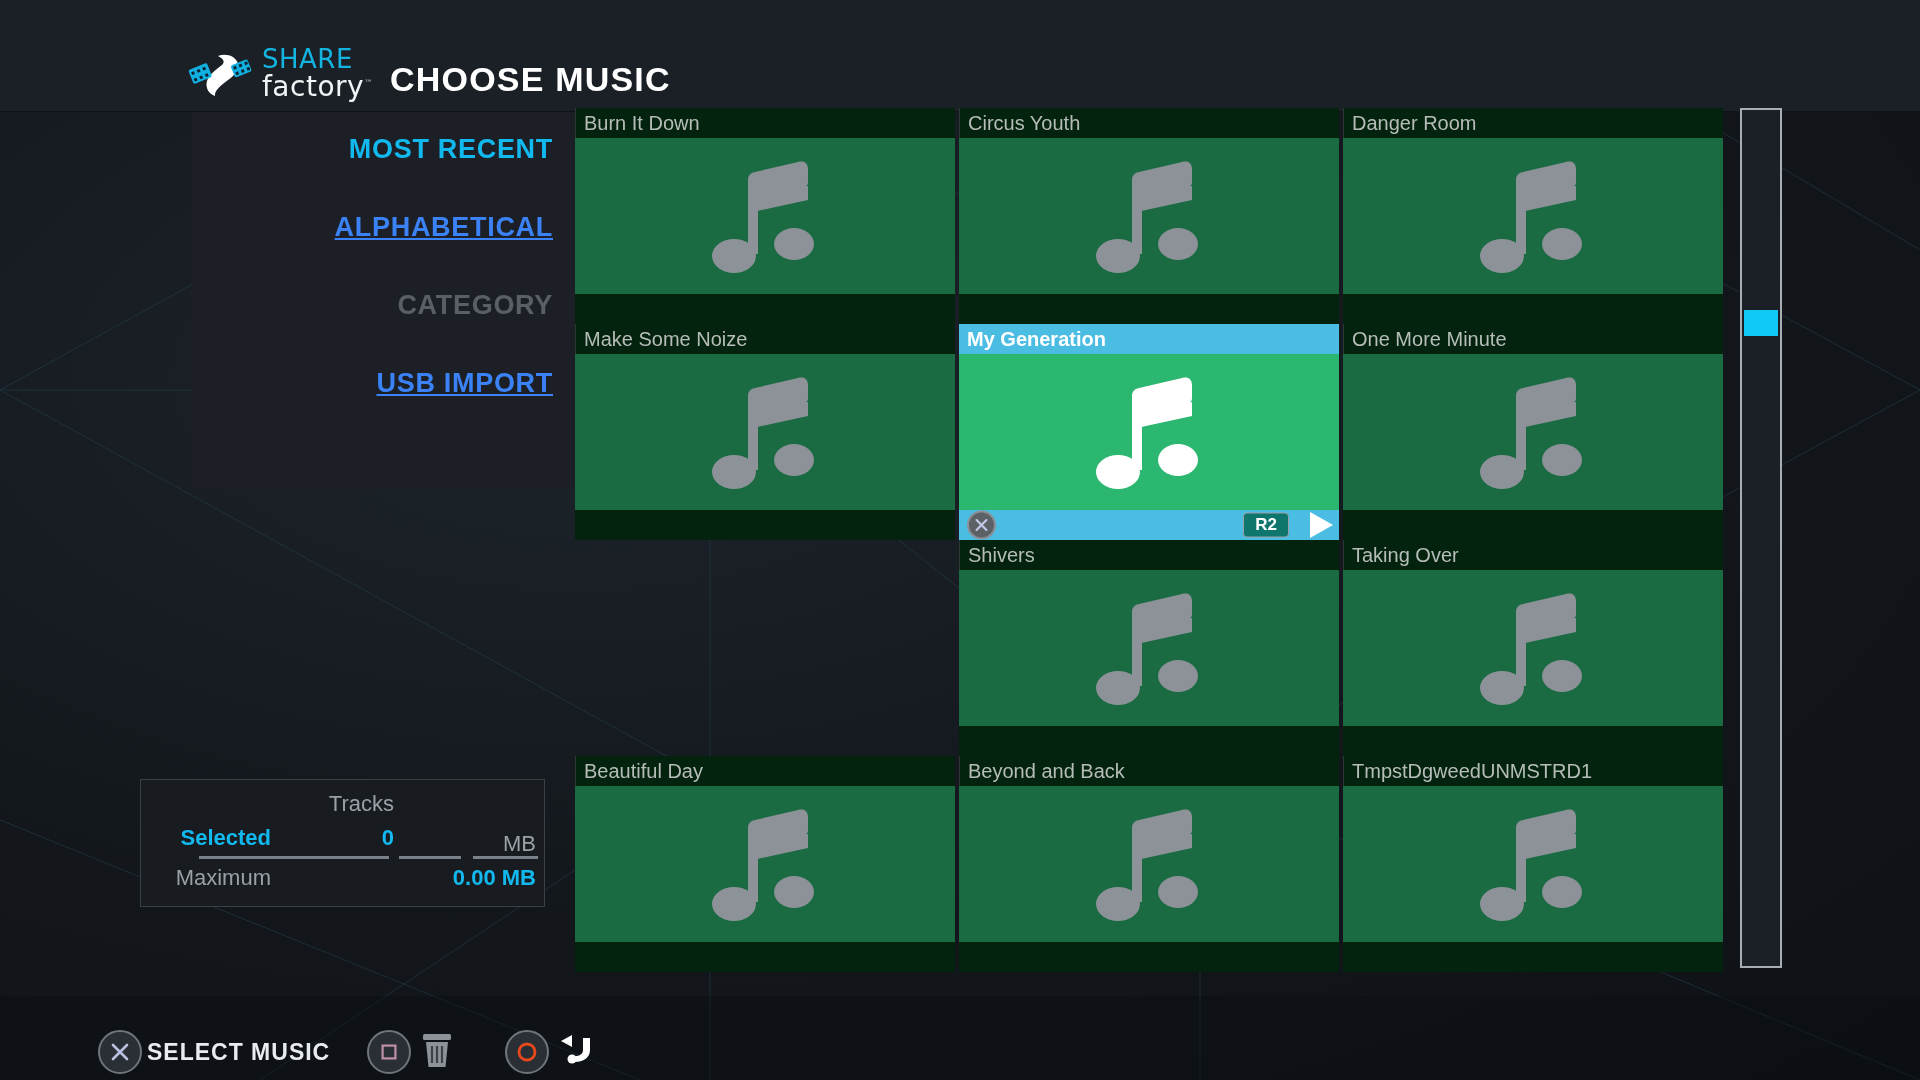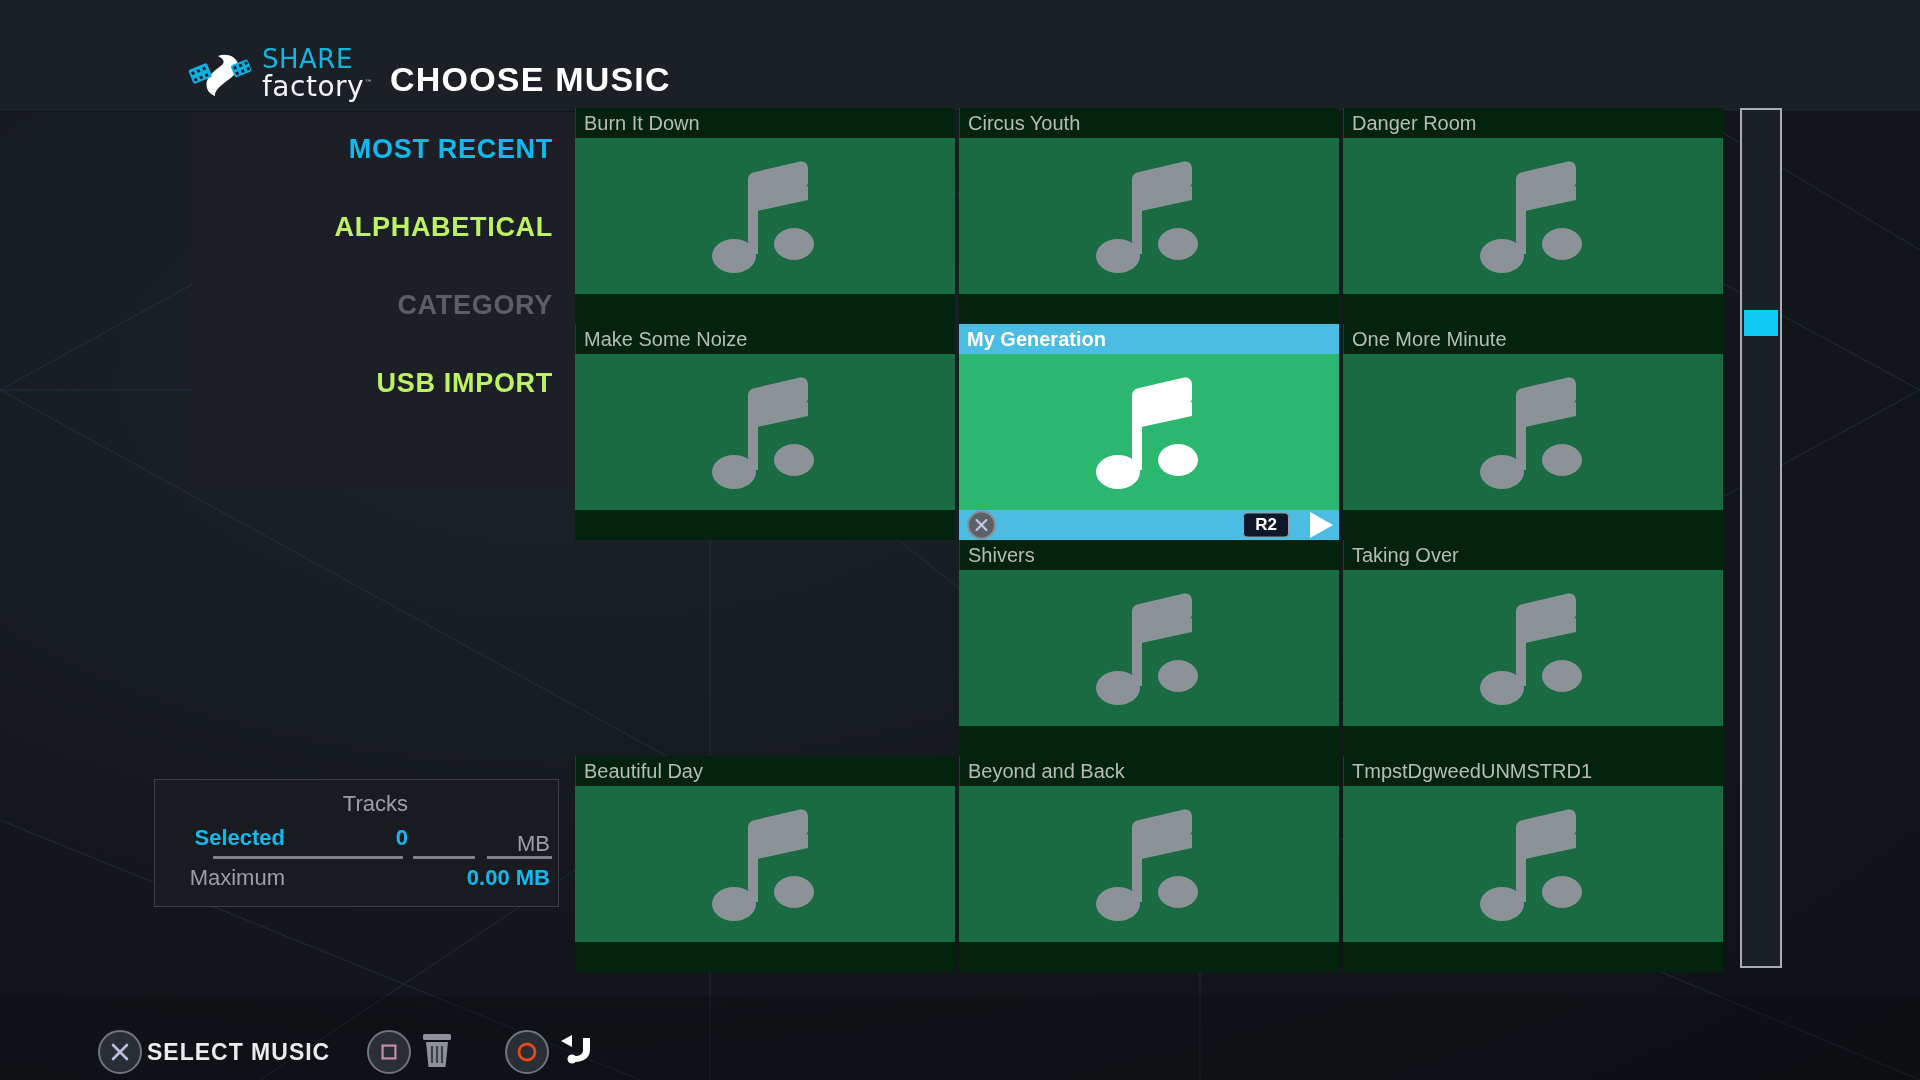--- a/index.html
+++ b/index.html
@@ -37,21 +37,21 @@
   
   #sidebar {
     position:absolute; left:192px; top:112px; width:383px; height:377px;
     background:#1c2026; z-index:6;
   }
   .side-item {
     position:absolute; right:22px; font-size:27px; font-weight:700;
     letter-spacing:.7px; text-align:right; white-space:nowrap;
   }
   .side-item.active { color:#12b9ef; }
-  .side-item.normal { color:#bef264; }
+  .side-item.normal { color:#3b82f6;text-decoration:underline; }
   .side-item.dim    { color:#5a5f66; }
 
   
   #grid {
     position:absolute; left:575px; top:108px; width:1152px; height:1029px;
     z-index:6; overflow:hidden;
   }
   .trow { position:relative; width:100%; height:216px; }
   .tile {
     position:absolute; top:0; width:380px; height:216px;
@@ -83,21 +83,21 @@
 
   
   .x-circle {
     position:absolute; left:8px; top:50%; transform:translateY(-50%);
     width:29px; height:29px; border-radius:50%;
     background:#5c6166; border:2px solid #8a9096;
     display:flex; align-items:center; justify-content:center;
   }
   .r2-badge {
     position:absolute; right:50px; top:50%; transform:translateY(-50%);
-    background:#0f172a; border:1px solid #9aa0a6; border-radius:4px;
+    background:#0f766e; border:1px solid #9aa0a6; border-radius:4px;
     color:#ffffff; font-size:17px; font-weight:700;
     padding:1px 11px 2px;
   }
   .play-tri {
     position:absolute; right:6px; top:50%; transform:translateY(-50%);
     width:0; height:0; border-top:13px solid transparent;
     border-bottom:13px solid transparent; border-left:23px solid #ffffff;
   }
 
   
@@ -105,21 +105,21 @@
     position:absolute; left:1740px; top:108px; width:42px; height:860px;
     background:#1b2026; border:2px solid #a7adb3; z-index:6;
   }
   #scroll-thumb {
     position:absolute; left:2px; width:34px; height:26px;
     background:#11c9f5;
   }
 
   
   #infopanel {
-    position:absolute; left:154px; top:779px; width:405px; height:128px;
+    position:absolute; left:140px; top:779px; width:405px; height:128px;
     background:#181c21; border:1px solid #3a4046; z-index:6;
   }
   .ip-row { position:absolute; width:100%; height:auto; }
   .ip-head  { top:11px; }
   .ip-sel   { top:45px; }
   .ip-max   { top:85px; }
   .ip-cell { position:absolute; font-size:22px; white-space:nowrap; }
   .ip-label { right:273px; }
   .ip-tracks{ right:150px; }
   .ip-mb    { right:8px;margin-top:40px; }

